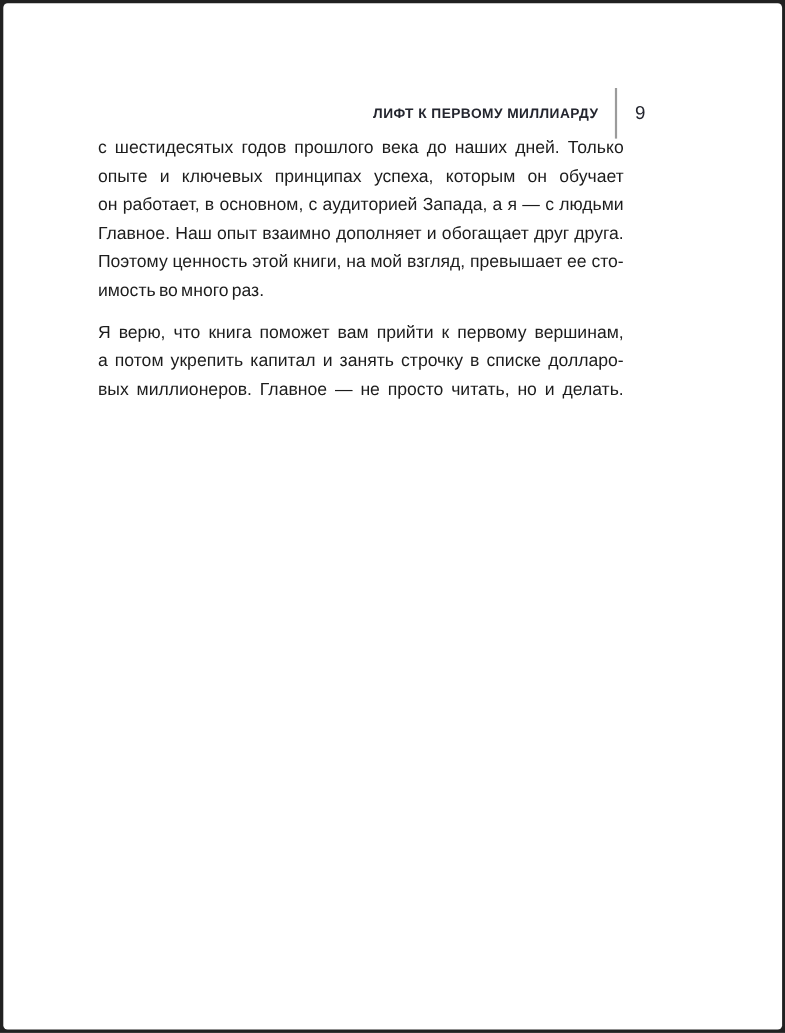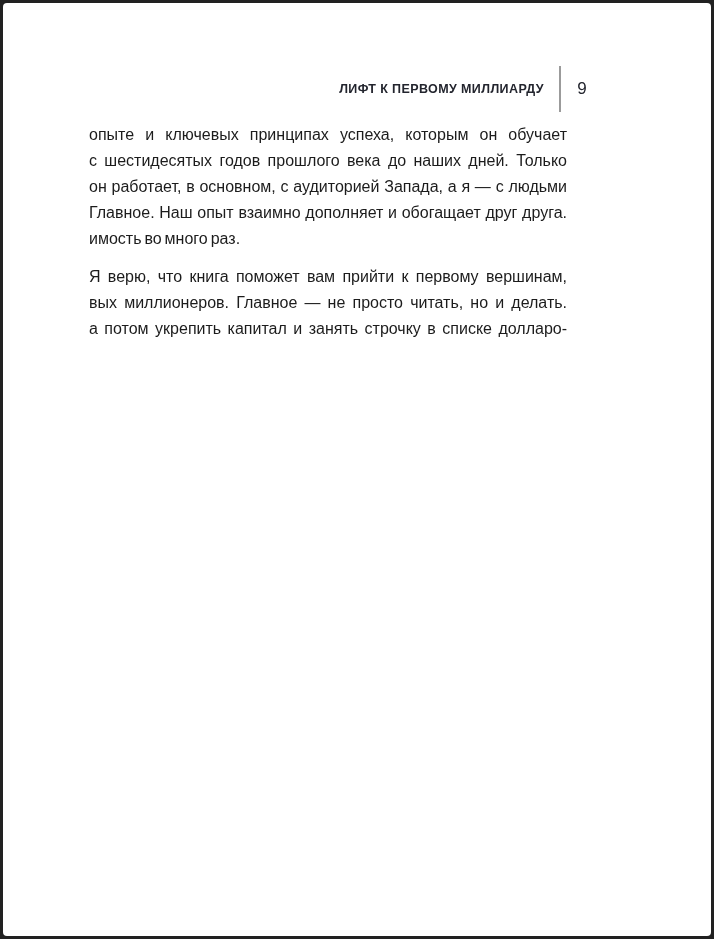--- a/index.html
+++ b/index.html
@@ -11,21 +11,21 @@
     position: relative;
   }
   .page {
     position: absolute;
     inset: 3px;
     background: #ffffff;
     border-radius: 4px;
   }
   .running-header {
     position: absolute;
-    top: 63px;
+    top: 77px;
     left: 0;
     right: 123px;
     height: 46px;
     display: flex;
     justify-content: flex-end;
     align-items: center;
     gap: 15px;
   }
   .running-title {
     font-size: 12.5px;
@@ -75,26 +75,27 @@
 <div class="page">
 
   <div class="running-header">
     <span class="running-title">ЛИФТ К ПЕРВОМУ МИЛЛИАРДУ</span>
     <span class="header-divider"></span>
     <span class="page-number">9</span>
   </div>
 
   <div class="body-text">
       <div class="para">
+        <div class="line">с шестидесятых годов прошлого века до наших дней. Только</div>
         <div class="line">опыте и ключевых принципах успеха, которым он обучает</div>
-        <div class="line">с шестидесятых годов прошлого века до наших дней. Только</div>
         <div class="line">он работает, в основном, с аудиторией Запада, а я — с людьми</div>
         <div class="line">Главное. Наш опыт взаимно дополняет и обогащает друг друга.</div>
+        <div class="line">Поэтому ценность этой книги, на мой взгляд, превышает ее сто-</div>
         <div class="line last">имость во много раз.</div>
       </div>
       <div class="para">
         <div class="line">Я верю, что книга поможет вам прийти к первому вершинам,</div>
+        <div class="line">а потом укрепить капитал и занять строчку в списке долларо-</div>
         <div class="line">вых миллионеров. Главное — не просто читать, но и делать.</div>
-        <div class="line">а потом укрепить капитал и занять строчку в списке долларо-</div>
       </div>
     </div>
 
 </div>
 
 </body></html>

